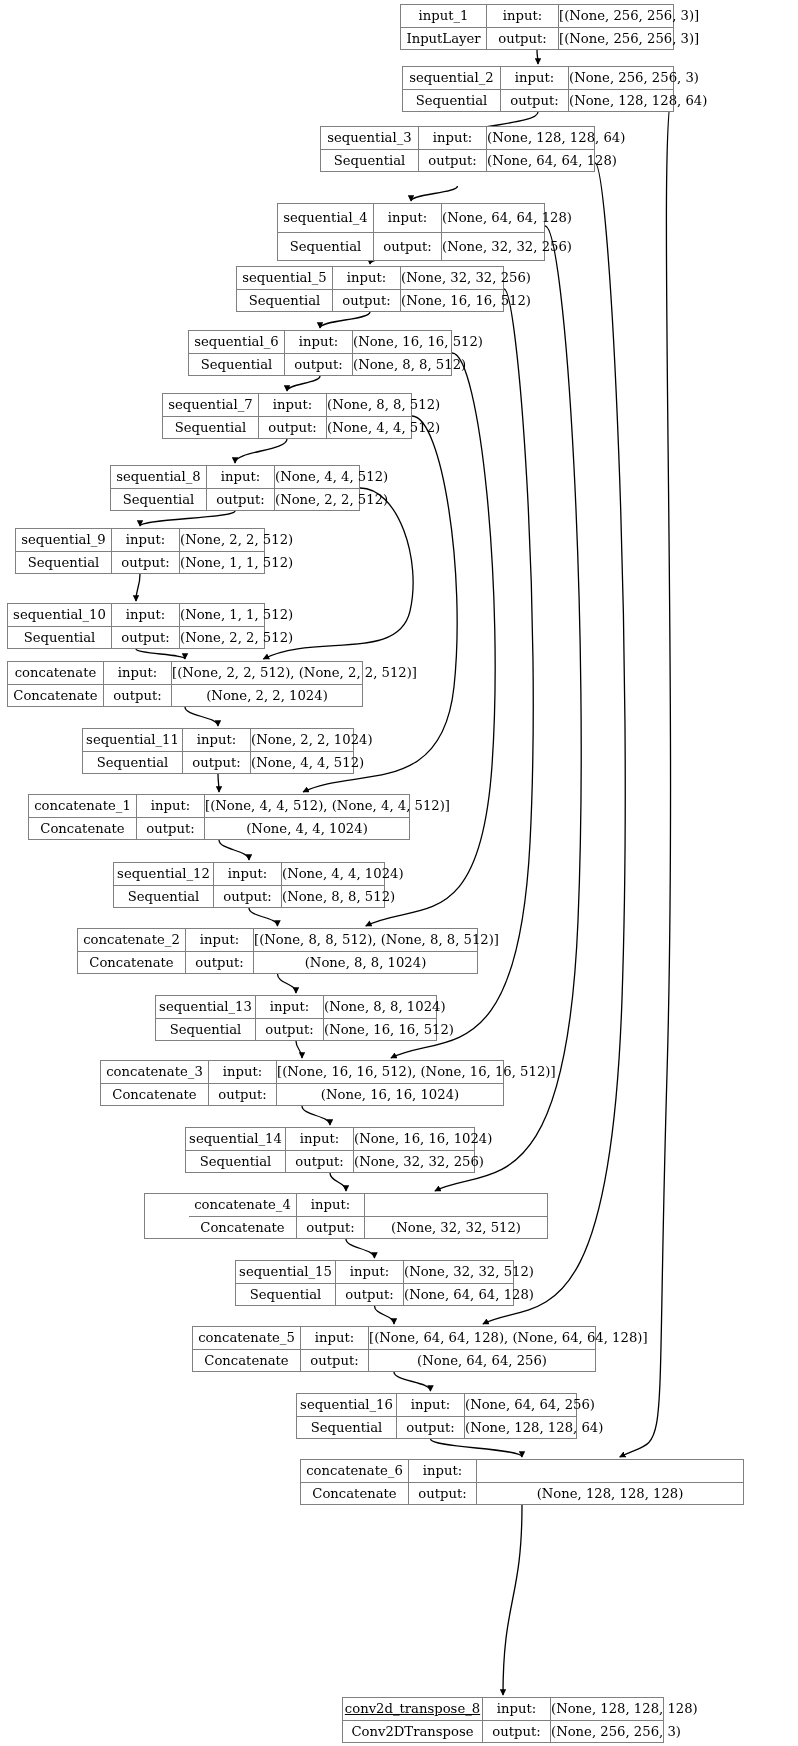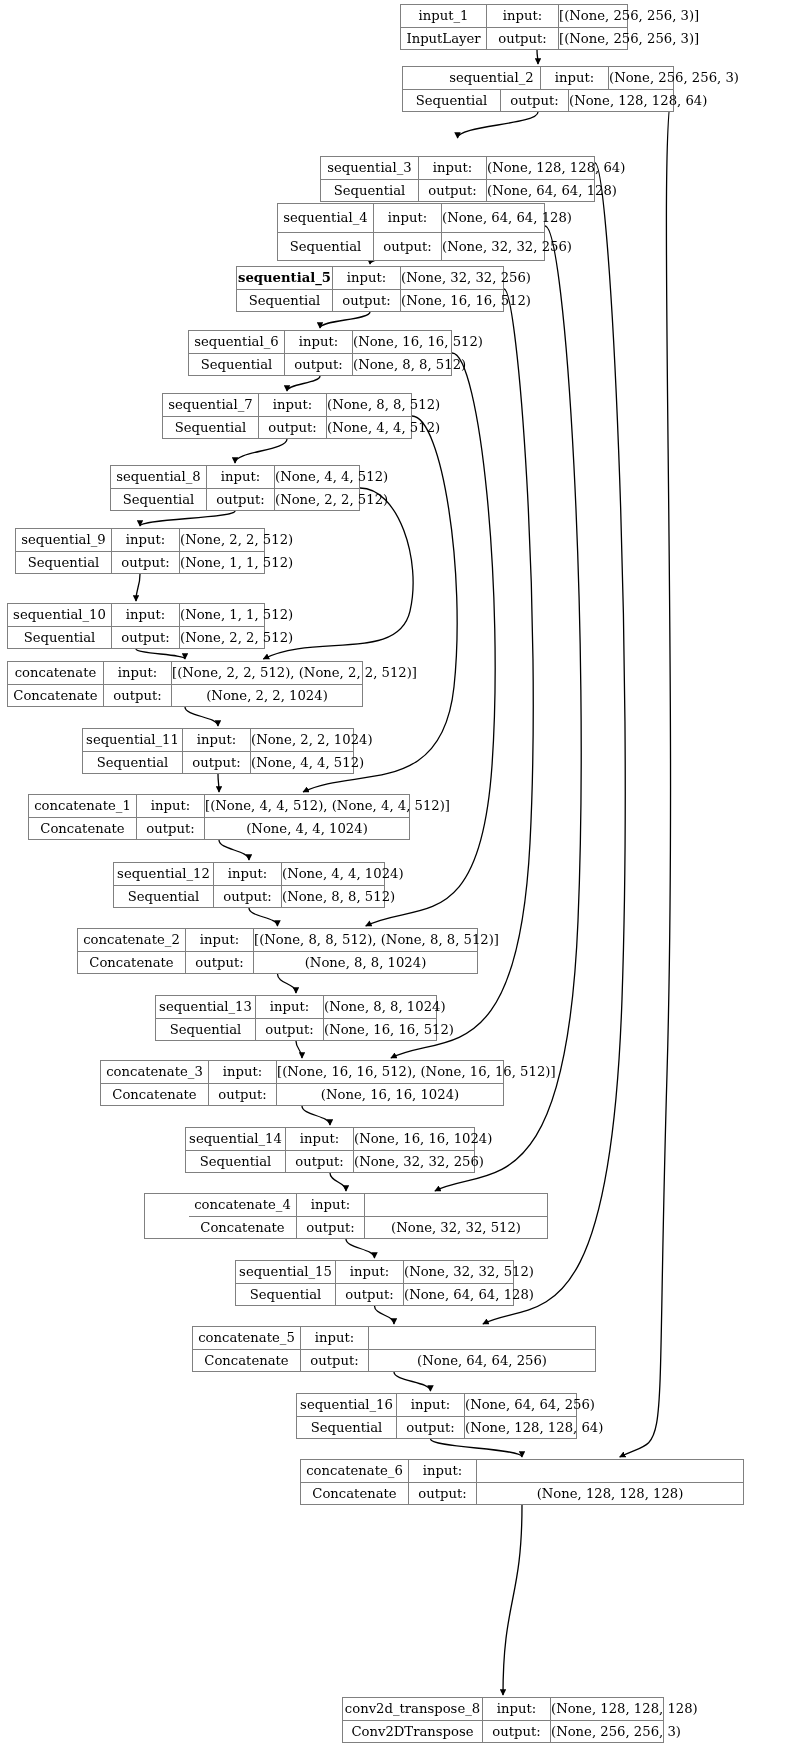--- a/index.html
+++ b/index.html
@@ -103,45 +103,45 @@
         <path d="M 346 1239 C 346 1248.5, 374.5 1248.5, 374.5 1258" marker-end="url(#arrow)"></path>
         <path d="M 374.5 1306 C 374.5 1315, 394 1315, 394 1324" marker-end="url(#arrow)"></path>
         <path d="M 595 163 C 610 163, 634 650.62, 622 998.92 S 534.88 1298, 482.88 1324" marker-end="url(#arrow)"></path>
         <path d="M 394 1372 C 394 1381.5, 430.5 1381.5, 430.5 1391" marker-end="url(#arrow)"></path>
         <path d="M 430.5 1439 C 430.5 1448, 522 1448, 522 1457" marker-end="url(#arrow)"></path>
         <path d="M 674 89 C 655 89, 679 663.56, 667 1073.96 S 671.6800000000001 1431, 619.6800000000001 1457" marker-end="url(#arrow)"></path>
         <path d="M 522 1505 C 522 1600, 503 1600, 503 1695" marker-end="url(#arrow)"></path>
       </g>
   </svg>
   <div id="nodes-layer">
-      <div class="node" style="left: 400px; top: 4px; width: 228px; height: 46px;">
+      <div class="node" style="left: 400px; top: 4px; width: 274px; height: 46px;">
         <div class="row top">
           <div class="cell name" style="flex: 0 0 86px;">input_1</div>
           <div class="cell io" style="flex: 0 0 72px;">input:</div>
           <div class="cell shape" style="flex: 1 1 auto;">[(None, 256, 256, 3)]</div>
         </div>
         <div class="row bottom">
           <div class="cell name" style="flex: 0 0 86px;">InputLayer</div>
           <div class="cell io" style="flex: 0 0 72px;">output:</div>
           <div class="cell shape" style="flex: 1 1 auto;">[(None, 256, 256, 3)]</div>
         </div>
       </div>
       <div class="node" style="left: 402px; top: 66px; width: 272px; height: 46px;">
         <div class="row top">
-          <div class="cell name" style="flex: 0 0 98px; margin-left: 40px;">sequential_2</div>
+          <div class="cell name" style="flex: 0 0 98px;">sequential_2</div>
           <div class="cell io" style="flex: 0 0 68px;">input:</div>
           <div class="cell shape" style="flex: 1 1 auto;">(None, 256, 256, 3)</div>
         </div>
         <div class="row bottom">
           <div class="cell name" style="flex: 0 0 98px;">Sequential</div>
           <div class="cell io" style="flex: 0 0 68px;">output:</div>
           <div class="cell shape" style="flex: 1 1 auto;">(None, 128, 128, 64)</div>
         </div>
       </div>
-      <div class="node" style="left: 320px; top: 156px; width: 275px; height: 46px;">
+      <div class="node" style="left: 320px; top: 126px; width: 275px; height: 46px;">
         <div class="row top">
           <div class="cell name" style="flex: 0 0 98px;">sequential_3</div>
           <div class="cell io" style="flex: 0 0 68px;">input:</div>
           <div class="cell shape" style="flex: 1 1 auto;">(None, 128, 128, 64)</div>
         </div>
         <div class="row bottom">
           <div class="cell name" style="flex: 0 0 98px;">Sequential</div>
           <div class="cell io" style="flex: 0 0 68px;">output:</div>
           <div class="cell shape" style="flex: 1 1 auto;">(None, 64, 64, 128)</div>
         </div>
@@ -153,21 +153,21 @@
           <div class="cell shape" style="flex: 1 1 auto;">(None, 64, 64, 128)</div>
         </div>
         <div class="row bottom">
           <div class="cell name" style="flex: 0 0 96px;">Sequential</div>
           <div class="cell io" style="flex: 0 0 68px;">output:</div>
           <div class="cell shape" style="flex: 1 1 auto;">(None, 32, 32, 256)</div>
         </div>
       </div>
       <div class="node" style="left: 236px; top: 266px; width: 268px; height: 46px;">
         <div class="row top">
-          <div class="cell name" style="flex: 0 0 96px; font-weight: bold;">sequential_5</div>
+          <div class="cell name" style="flex: 0 0 96px;">sequential_5</div>
           <div class="cell io" style="flex: 0 0 68px;">input:</div>
           <div class="cell shape" style="flex: 1 1 auto;">(None, 32, 32, 256)</div>
         </div>
         <div class="row bottom">
           <div class="cell name" style="flex: 0 0 96px;">Sequential</div>
           <div class="cell io" style="flex: 0 0 68px;">output:</div>
           <div class="cell shape" style="flex: 1 1 auto;">(None, 16, 16, 512)</div>
         </div>
       </div>
       <div class="node" style="left: 188px; top: 330px; width: 264px; height: 46px;">
@@ -346,20 +346,21 @@
         <div class="row bottom">
           <div class="cell name" style="flex: 0 0 100px;">Sequential</div>
           <div class="cell io" style="flex: 0 0 68px;">output:</div>
           <div class="cell shape" style="flex: 1 1 auto;">(None, 64, 64, 128)</div>
         </div>
       </div>
       <div class="node" style="left: 192px; top: 1326px; width: 404px; height: 46px;">
         <div class="row top">
           <div class="cell name" style="flex: 0 0 108px;">concatenate_5</div>
           <div class="cell io" style="flex: 0 0 68px;">input:</div>
+          <div class="cell shape" style="flex: 1 1 auto;">[(None, 64, 64, 128), (None, 64, 64, 128)]</div>
         </div>
         <div class="row bottom">
           <div class="cell name" style="flex: 0 0 108px;">Concatenate</div>
           <div class="cell io" style="flex: 0 0 68px;">output:</div>
           <div class="cell shape" style="flex: 1 1 auto;">(None, 64, 64, 256)</div>
         </div>
       </div>
       <div class="node" style="left: 296px; top: 1393px; width: 281px; height: 46px;">
         <div class="row top">
           <div class="cell name" style="flex: 0 0 100px;">sequential_16</div>
@@ -378,21 +379,21 @@
           <div class="cell io" style="flex: 0 0 68px;">input:</div>
         </div>
         <div class="row bottom">
           <div class="cell name" style="flex: 0 0 108px;">Concatenate</div>
           <div class="cell io" style="flex: 0 0 68px;">output:</div>
           <div class="cell shape" style="flex: 1 1 auto;">(None, 128, 128, 128)</div>
         </div>
       </div>
       <div class="node" style="left: 342px; top: 1697px; width: 322px; height: 46px;">
         <div class="row top">
-          <div class="cell name" style="flex: 0 0 140px;">conv2d_transpose_8</div>
+          <div class="cell name" style="flex: 0 0 140px; text-decoration: underline;">conv2d_transpose_8</div>
           <div class="cell io" style="flex: 0 0 68px;">input:</div>
           <div class="cell shape" style="flex: 1 1 auto;">(None, 128, 128, 128)</div>
         </div>
         <div class="row bottom">
           <div class="cell name" style="flex: 0 0 140px;">Conv2DTranspose</div>
           <div class="cell io" style="flex: 0 0 68px;">output:</div>
           <div class="cell shape" style="flex: 1 1 auto;">(None, 256, 256, 3)</div>
         </div>
       </div>
     </div>

